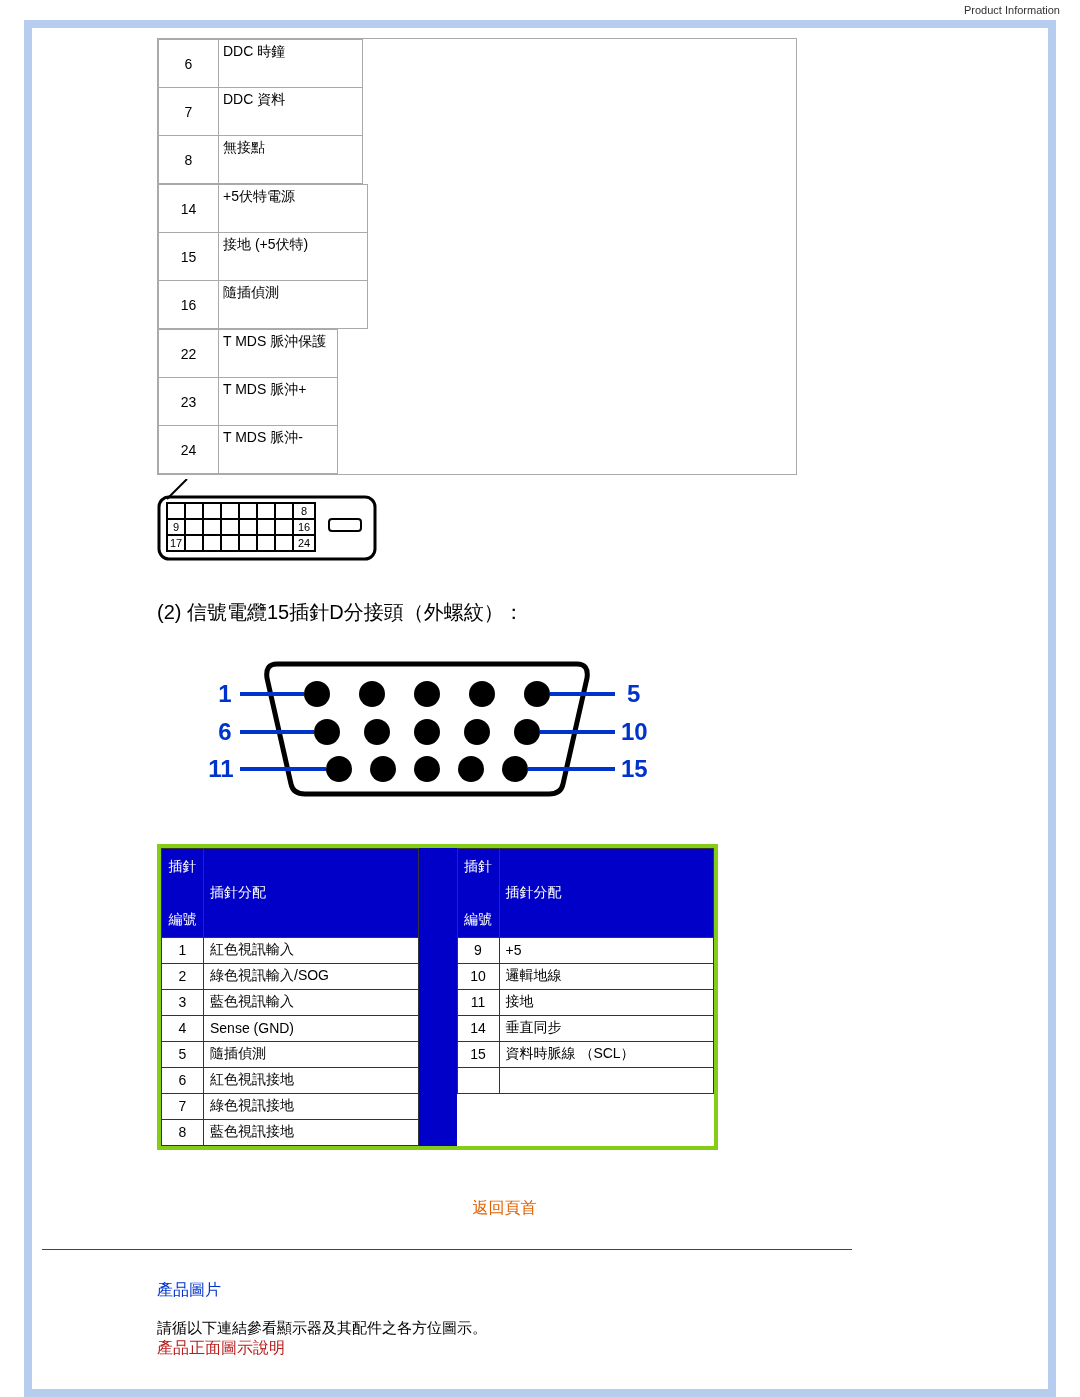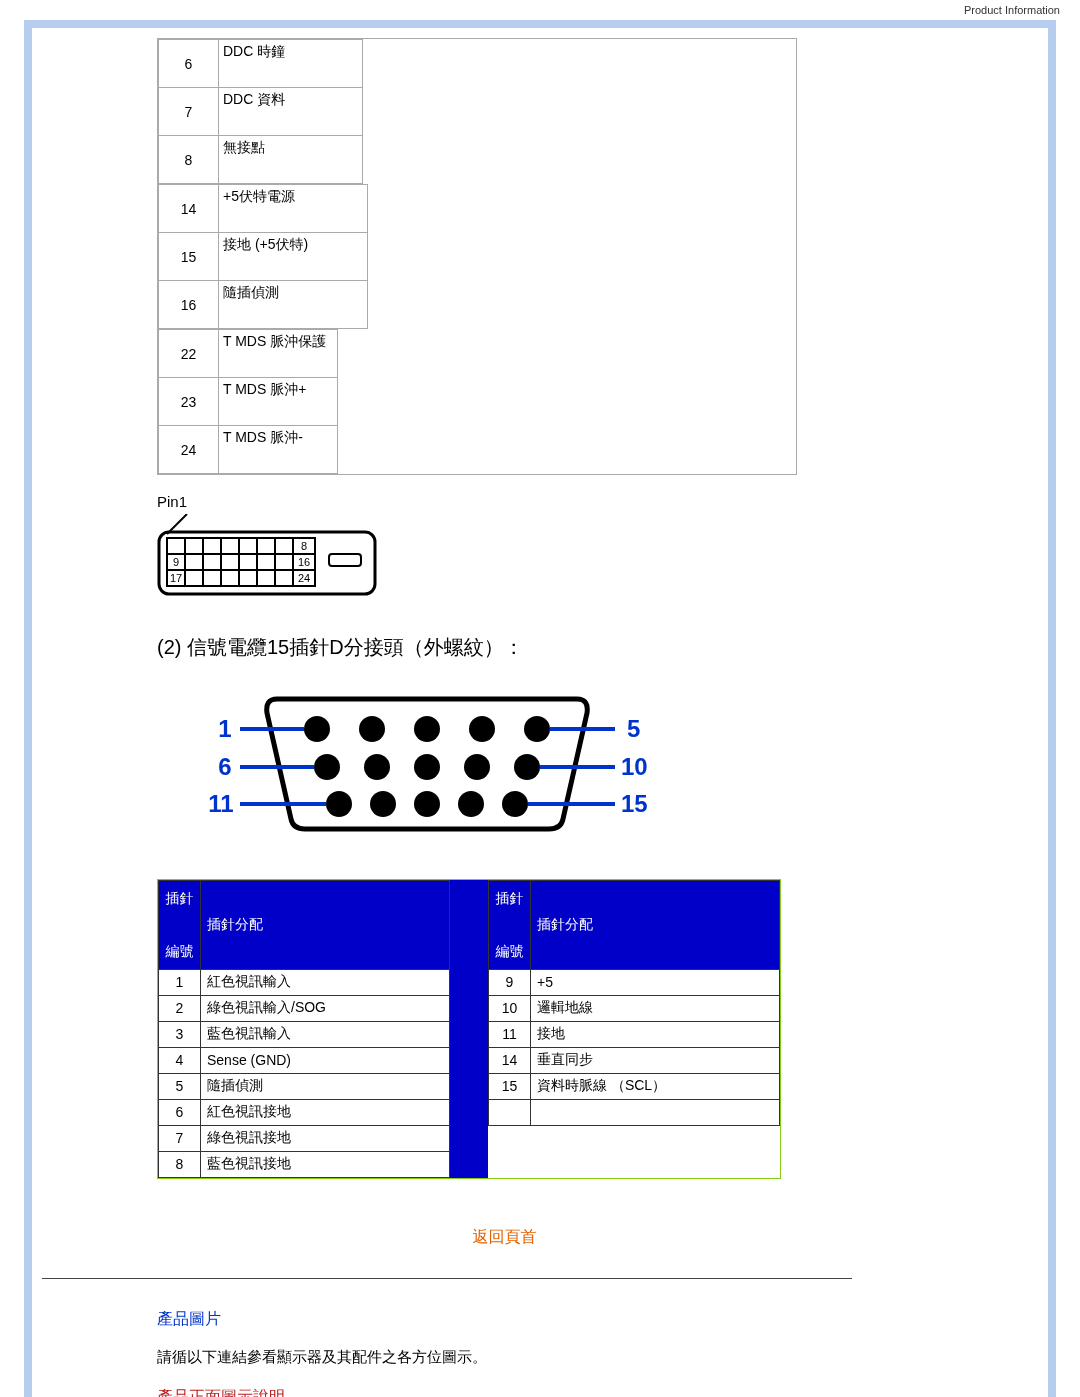--- a/index.html
+++ b/index.html
@@ -68,22 +68,22 @@
     font-size: 15px;
   }
 
   .section-title {
     font-size: 20px;
     margin: 30px 0 15px 0;
   }
 
   
   .vga-wrap {
-    width: 624px;
-    border: 1px solid #84cc16;
+    width: 561px;
+    border: 4px solid #84cc16;
     display: flex;
   }
   .vga-col {
     flex: 1;
   }
   .vga-spacer {
     background: #0000c8;
     width: 38px;
     flex: none;
   }
@@ -131,21 +131,20 @@
     width: 810px;
   }
 
   .prod-img-title {
     color: #0033cc;
     font-size: 16px;
     margin-bottom: 18px;
   }
   .prod-img-text {
     font-size: 15px;
-    margin-bottom: 20px;
   }
   .prod-link {
     color: #b91c1c;
     font-size: 16px;
     text-decoration: none;
   }
 
   
   .dvi-diagram {
     margin-top: 4px;
@@ -221,21 +220,20 @@
                 </tr>
             <tr>
                   <td class="num">24</td>
                   <td>T MDS 脈沖-</td>
                 </tr>
           </tbody>
             </table>
         </div>
       </div>
 
-      <div class="pin1-label">Pin1</div>
 
       <div class="dvi-diagram">
         <svg width="220" height="90" viewBox="0 0 220 90">
           <line x1="30" y1="0" x2="10" y2="20" stroke="#000" stroke-width="2"></line>
           <rect x="2" y="18" width="216" height="62" rx="10" fill="none" stroke="#000" stroke-width="3"></rect>
 
           <g stroke="#000" stroke-width="2" fill="none">
 
             <rect x="10" y="24" width="148" height="16"></rect>
 

